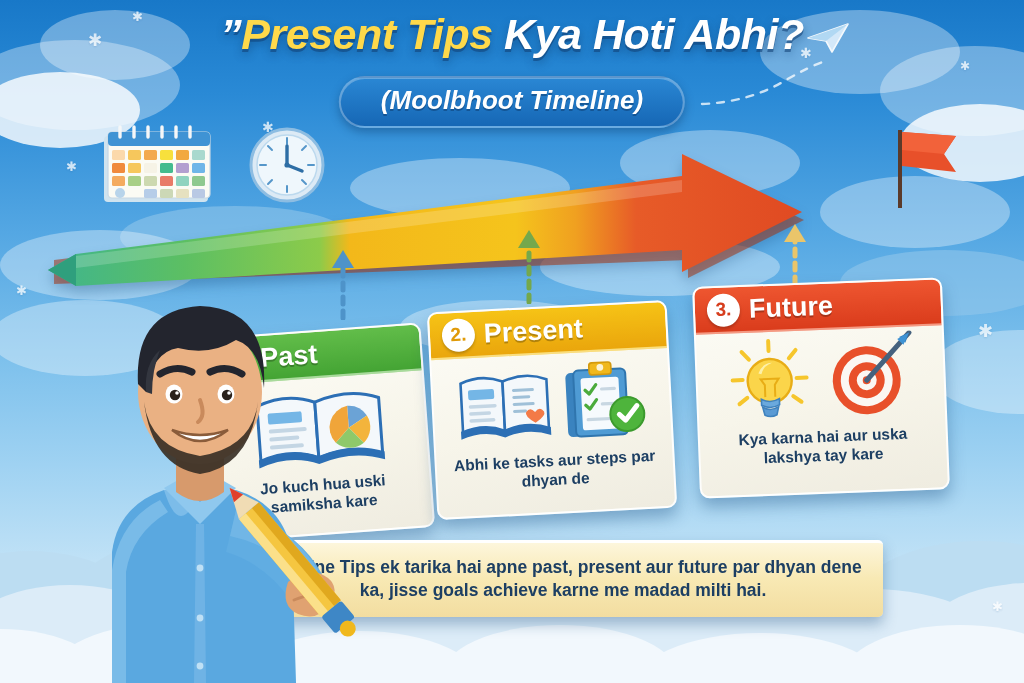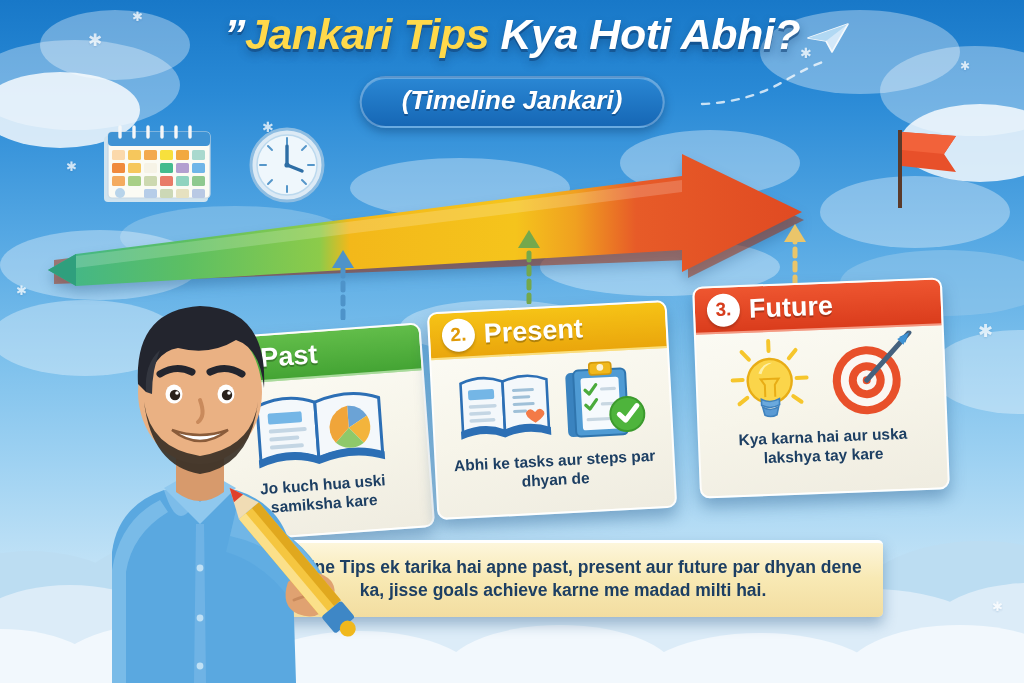--- a/index.html
+++ b/index.html
@@ -296,34 +296,34 @@
   <span class="sparkle" style="left:16px;  top:284px; font-size:13px;">✱</span>
 
   <svg class="bird" style="left:150px; top:246px;" viewBox="0 0 22 10">
     <path d="M1 7 Q5 1 10 6 Q15 1 21 7" stroke="#ffffff" stroke-width="1.6" fill="none" stroke-linecap="round"></path>
   </svg>
   <svg class="bird" style="left:316px; top:236px;" viewBox="0 0 22 10">
     <path d="M1 7 Q5 1 10 6 Q15 1 21 7" stroke="#ffffff" stroke-width="1.6" fill="none" stroke-linecap="round"></path>
   </svg>
 
   <div id="title">
-    <span>”</span><span class="hl">Jankari Tips</span><span> Kya Hoti Abhi?</span>
+    <span>”</span><span class="hl">Present Tips</span><span> Kya Hoti Abhi?</span>
   </div>
 
   <svg class="dotted-trail" viewBox="0 0 130 50">
     <path d="M2 46 Q50 44 86 22 Q110 8 128 2" stroke="#ffffff" stroke-width="2.4" fill="none" stroke-linecap="round" stroke-dasharray="7 8" opacity=".75"></path>
   </svg>
 
   <svg class="paper-plane" viewBox="0 0 44 32">
     <path d="M2 16 L42 2 L26 30 L20 19 Z" fill="#dceefc" stroke="#ffffff" stroke-width="1.6" stroke-linejoin="round"></path>
     <path d="M2 16 L20 19 L42 2 Z" fill="#b7dcf5"></path>
   </svg>
 
   <div id="subtitle-pill">
-    <span>(Timeline Jankari)</span>
+    <span>(Moolbhoot Timeline)</span>
   </div>
 
   <svg id="calendar" viewBox="0 0 118 82">
     <rect x="8" y="12" width="104" height="66" rx="4" fill="#cfe3ef"></rect>
     <rect x="12" y="8" width="102" height="66" rx="4" fill="#fbfbf4" stroke="#c7d8e4" stroke-width="1.2"></rect>
     <rect x="12" y="8" width="102" height="14" rx="4" fill="#3f93d4"></rect>
     <g stroke="#f5f7f8" stroke-width="3.4" stroke-linecap="round">
       <path d="M24 3 v10"></path>
         <path d="M38 3 v10"></path>
         <path d="M52 3 v10"></path>

